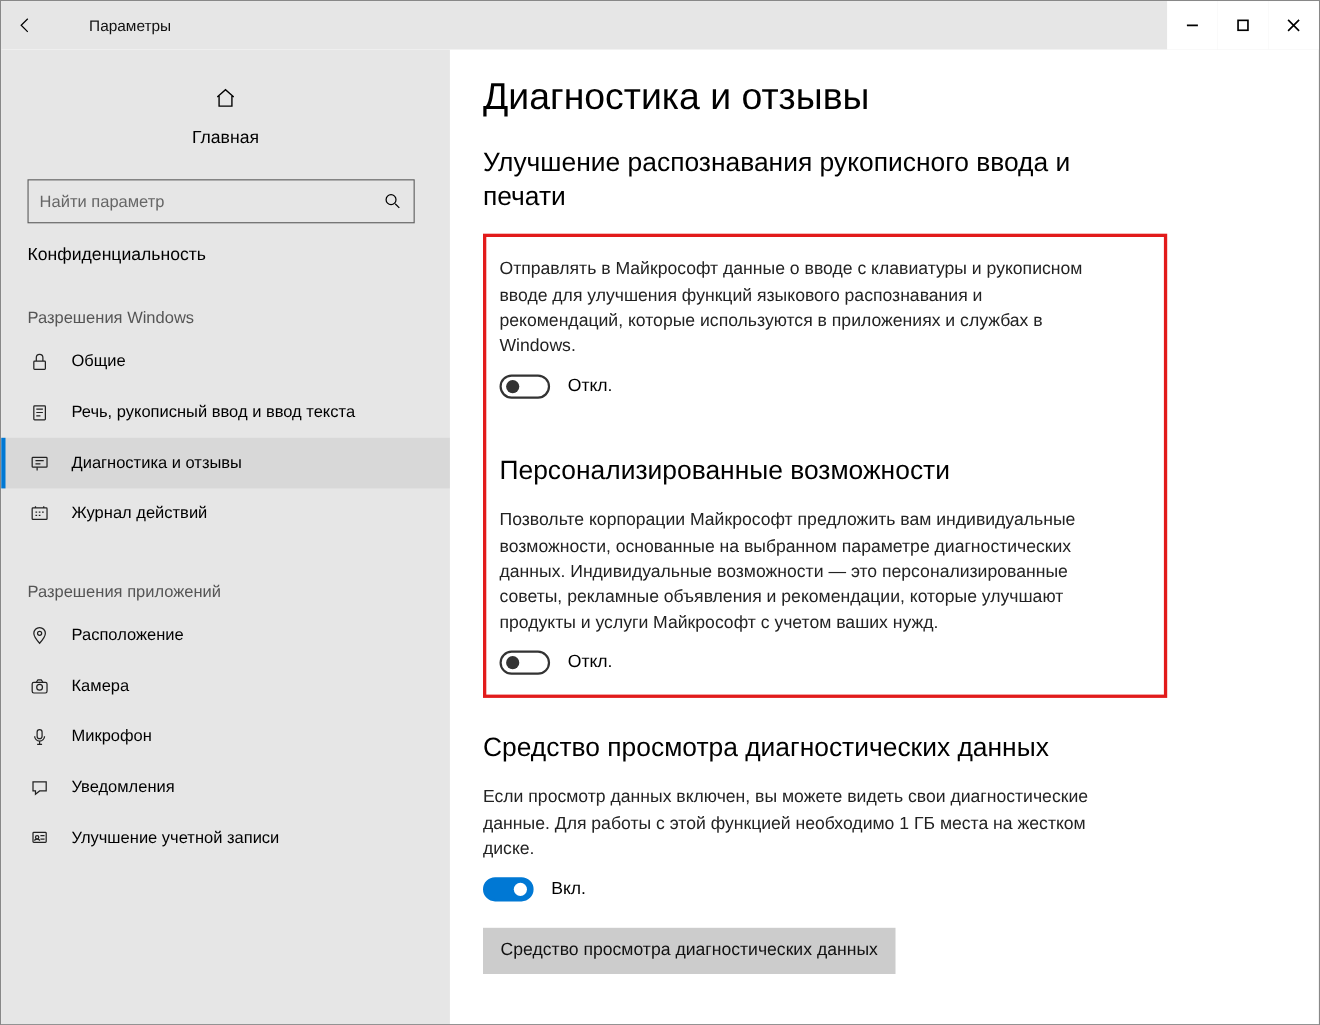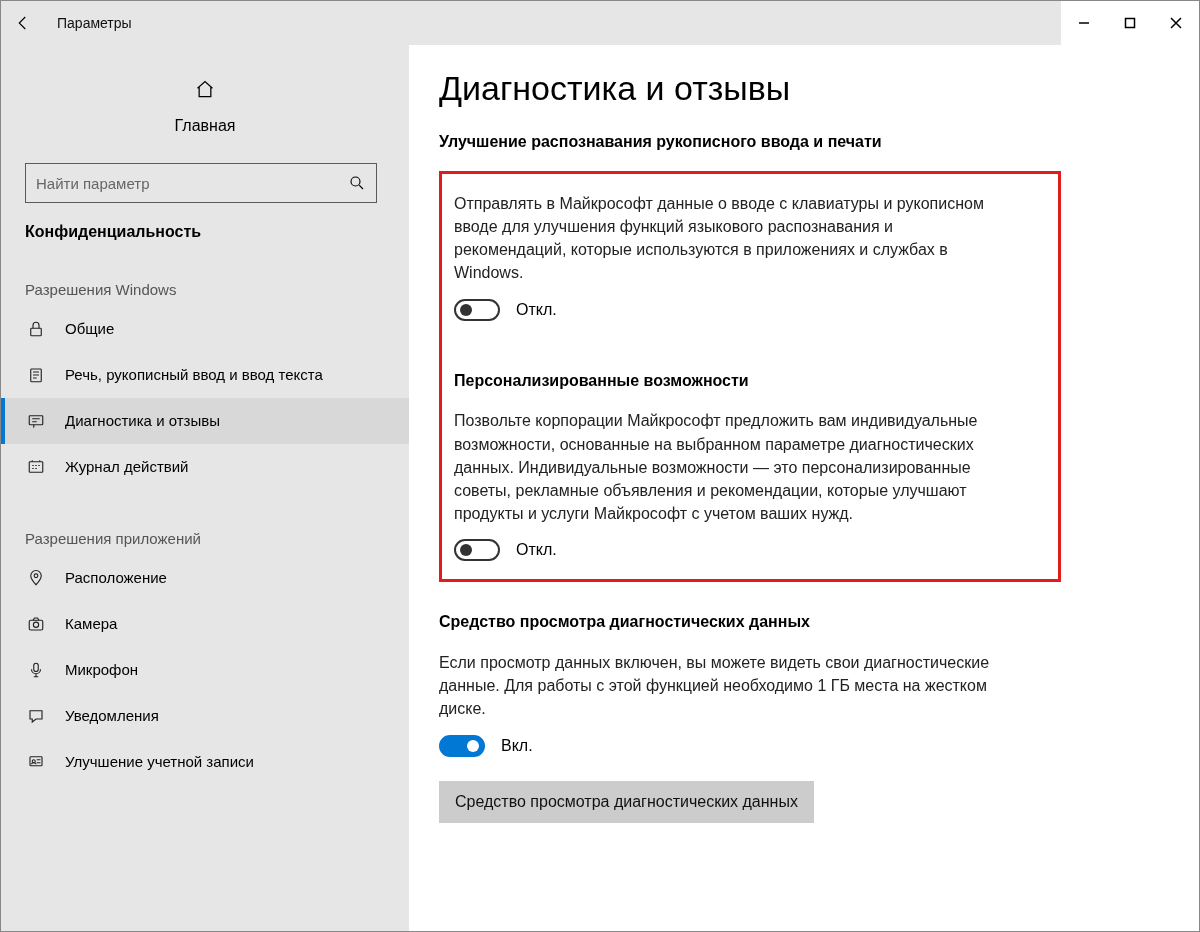--- a/index.html
+++ b/index.html
@@ -3,48 +3,48 @@
 <meta charset="utf-8">
 <style>
   * { box-sizing: border-box; margin: 0; padding: 0; }
   html, body { width: 1200px; height: 932px; overflow: hidden; font-family: "Segoe UI", Tahoma, sans-serif; background: #fff; color: #000; }
   .window { width: 1200px; height: 932px; display: flex; flex-direction: column; border: 1px solid #888; }
 
   
   .titlebar { height: 44px; display: flex; align-items: center; background: #e6e6e6; }
   .titlebar .back { width: 44px; height: 44px; display: flex; align-items: center; justify-content: center; }
   .titlebar .back svg { width: 18px; height: 18px; }
-  .titlebar .title { margin-left: 12px; font-size: 14px; color: #111; }
+  .titlebar .title { margin-left: 36px; font-size: 14px; color: #111; }
   .titlebar .spacer { flex: 1; }
   .win-controls { display: flex; }
   .win-btn { width: 46px; height: 44px; display:flex; align-items:center; justify-content:center; background: #fff; }
   .win-btn svg { width: 12px; height: 12px; }
 
   
   .body { flex: 1; display: flex; overflow: hidden; }
 
   
   .sidebar { width: 408px; height: 100%; background: #e6e6e6; padding-top: 24px; overflow-y: auto; }
   .home-row { display:flex; align-items:center; gap: 18px; padding: 10px 24px; font-size: 16px; flex-direction: column; }
   .home-row .icon-slot { width: 22px; display:flex; justify-content:center; }
   .search-wrap { padding: 18px 24px 0 24px; }
   .search-box { width: 352px; height: 40px; border: 1px solid #5a5a5a; background: #e6e6e6; display:flex; align-items:center; padding: 0 10px; }
   .search-box input { flex:1; border:none; background:transparent; outline:none; font-size:15px; color:#1d4ed8; }
   .search-box input::placeholder { color:#666; }
-  .category { padding: 20px 24px 0 24px; font-size: 16px; font-weight: 700; }
+  .category { padding: 20px 24px 0 24px; font-size: 16px; font-weight: 400; }
   .group-label { padding: 40px 24px 8px 24px; font-size: 15px; color: #555; }
   .nav-item { display:flex; gap: 18px; padding: 14px 24px; font-size: 15px; position: relative; }
   .nav-item .icon-slot { width: 22px; display:flex; justify-content:center; color:#222; }
   .nav-item.active { background: #d8d8d8; }
   .nav-item.active::before { content:""; position:absolute; left:0; top:0; bottom:0; width:4px; background:#0078d4; }
 
   
   .content { flex:1; height:100%; overflow-y:auto; padding: 24px 0 24px 30px; position: relative; }
   .content h1 { font-size: 34px; font-weight: 400; margin-bottom: 24px; }
-  .content h2 { font-size: 16px; font-weight: 700; margin: 0 0 18px 0; line-height: 1.3; }
+  .content h2 { font-size: 24px; font-weight: 400; margin: 0 0 18px 0; line-height: 1.3; }
   .content p { font-size: 16px; line-height: 1.45; color: #222; max-width: 560px; margin-bottom: 14px; }
   .highlight-box { border: 3px solid #e21b1b; padding: 18px 12px 18px 0; margin: 0 138px 30px 0; }
   .highlight-box > * { padding-left: 12px; }
   .section { margin-bottom: 30px; padding-right: 108px; }
 
   
   .toggle-row { display:flex; align-items:center; gap: 16px; margin-top: 4px; }
   .toggle { width: 46px; height: 22px; border: 2px solid #333; border-radius: 22px; position: relative; background: #fff; }
   .toggle .knob { width: 12px; height: 12px; border-radius: 50%; background: #333; position:absolute; top: 3px; left: 4px; }
   .toggle.on { background: #0078d4; border-color: #0078d4; }

